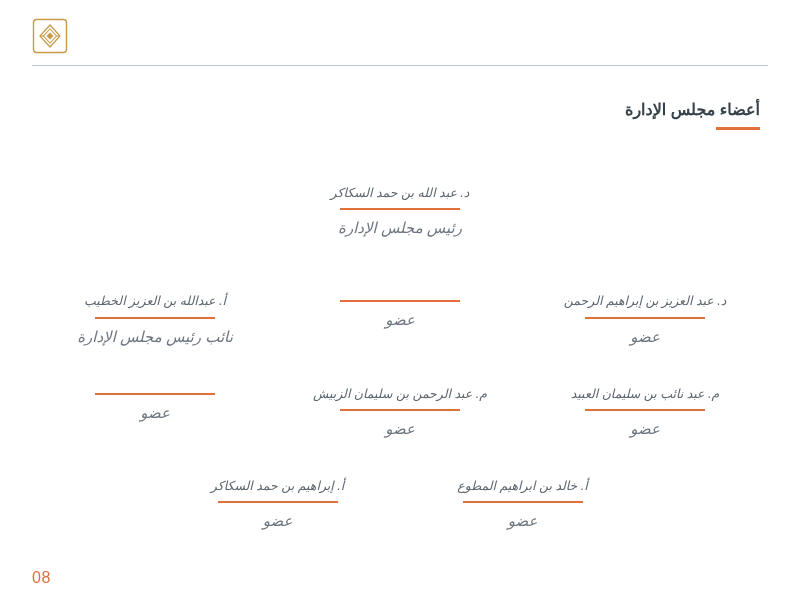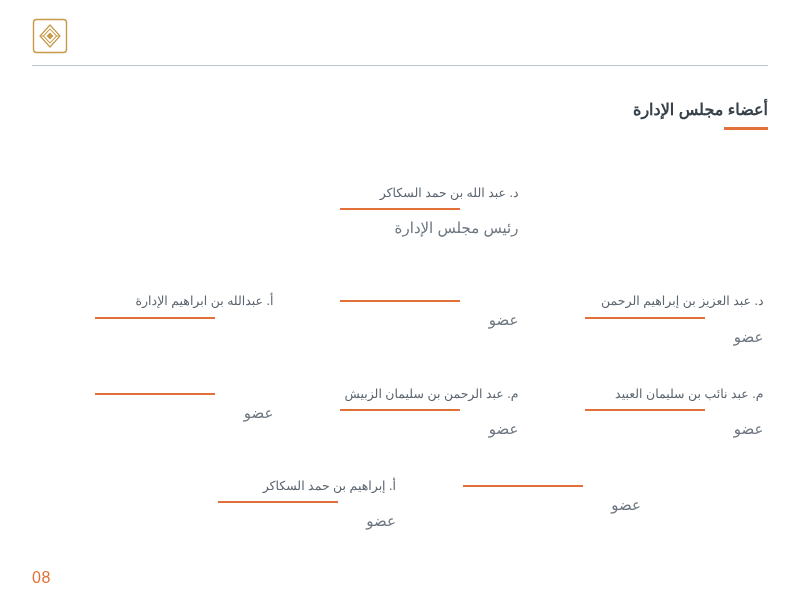--- a/index.html
+++ b/index.html
@@ -42,21 +42,21 @@
     left: 32px;
     right: 32px;
     height: 1px;
     background: #b9c6cf;
   }
 
   
   .title-block {
     position: absolute;
     top: 100px;
-    right: 32px;
+    right: 40px;
     text-align: right;
   }
   .title-text {
     font-size: 16px;
     font-weight: bold;
     color: #36414a;
     letter-spacing: 0;
     white-space: nowrap;
   }
   .title-underline {
@@ -80,22 +80,24 @@
     flex-direction: row-reverse;
     justify-content: center;
     align-items: flex-start;
   }
   .member-row.row-1 { margin-bottom: 56px; }
   .member-row.row-2 { margin-bottom: 40px; }
   .member-row.row-3 { margin-bottom: 40px; }
 
   .member {
     width: 245px;
+    text-align: center;
     padding: 0 4px;
     box-sizing: border-box;
+    font-style: italic;
   }
   .member-name {
     font-size: 12.5px;
     color: #5c6670;
     white-space: nowrap;
     line-height: 1.3;
   }
   .name-rule {
     width: 120px;
     height: 2px;
@@ -147,22 +149,23 @@
     <div class="member-row row-1">
       <div class="member">
         <div class="member-name">د. عبد الله بن حمد السكاكر</div>
         <div class="name-rule"></div>
         <div class="member-role">رئيس مجلس الإدارة</div>
       </div>
     </div>
 
     <div class="member-row row-2">
       <div class="member">
-        <div class="member-name">أ. عبدالله بن ابراهيم الإدارة</div>
-        <div class="name-rule"></div>
+        <div class="member-name">أ. عبدالله بن العزيز الخطيب</div>
+        <div class="name-rule"></div>
+        <div class="member-role">نائب رئيس مجلس الإدارة</div>
       </div>
       <div class="member">
         <div class="name-rule"></div>
         <div class="member-role">عضو</div>
       </div>
       <div class="member">
         <div class="member-name">د. عبد العزيز بن إبراهيم الرحمن</div>
         <div class="name-rule"></div>
         <div class="member-role">عضو</div>
       </div>
@@ -185,20 +188,21 @@
       </div>
     </div>
 
     <div class="member-row row-4">
       <div class="member">
         <div class="member-name">أ. إبراهيم بن حمد السكاكر</div>
         <div class="name-rule"></div>
         <div class="member-role">عضو</div>
       </div>
       <div class="member">
+        <div class="member-name">أ. خالد بن ابراهيم المطوع</div>
         <div class="name-rule"></div>
         <div class="member-role">عضو</div>
       </div>
     </div>
 
   </div>
 
   <div class="page-number">08</div>
 
 </div>

